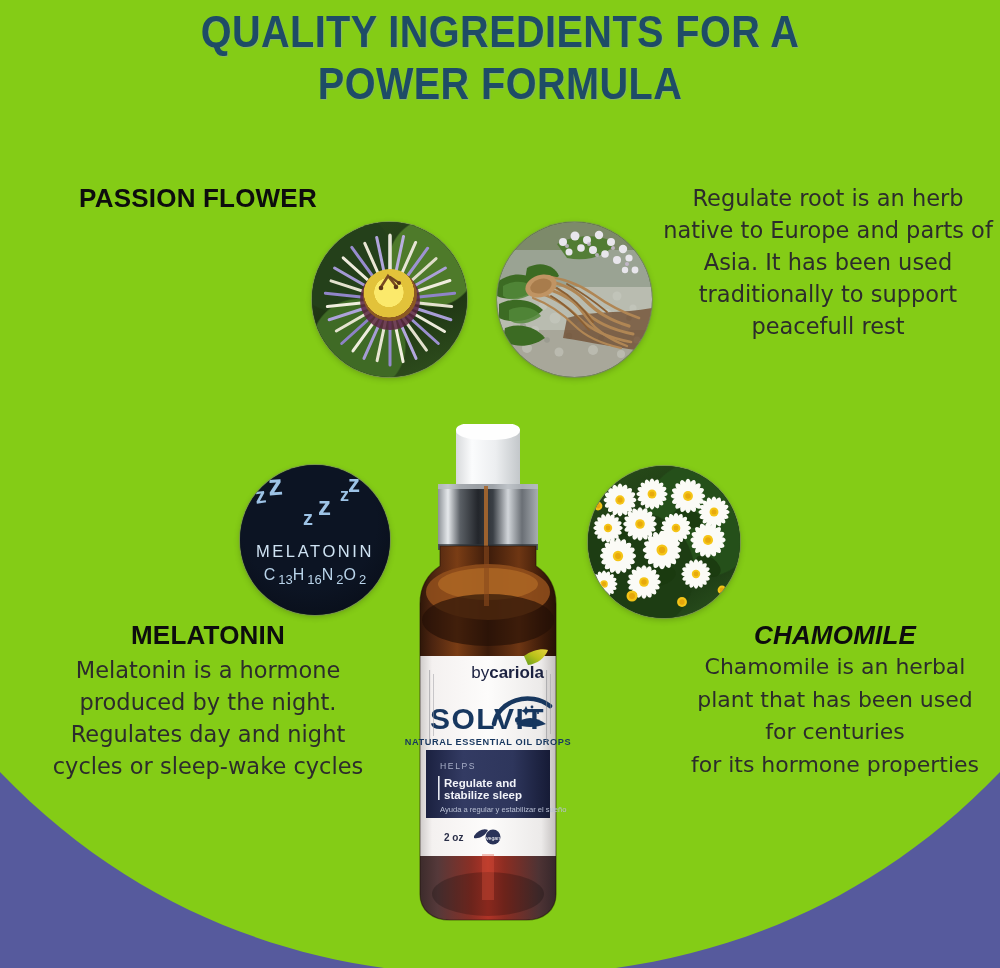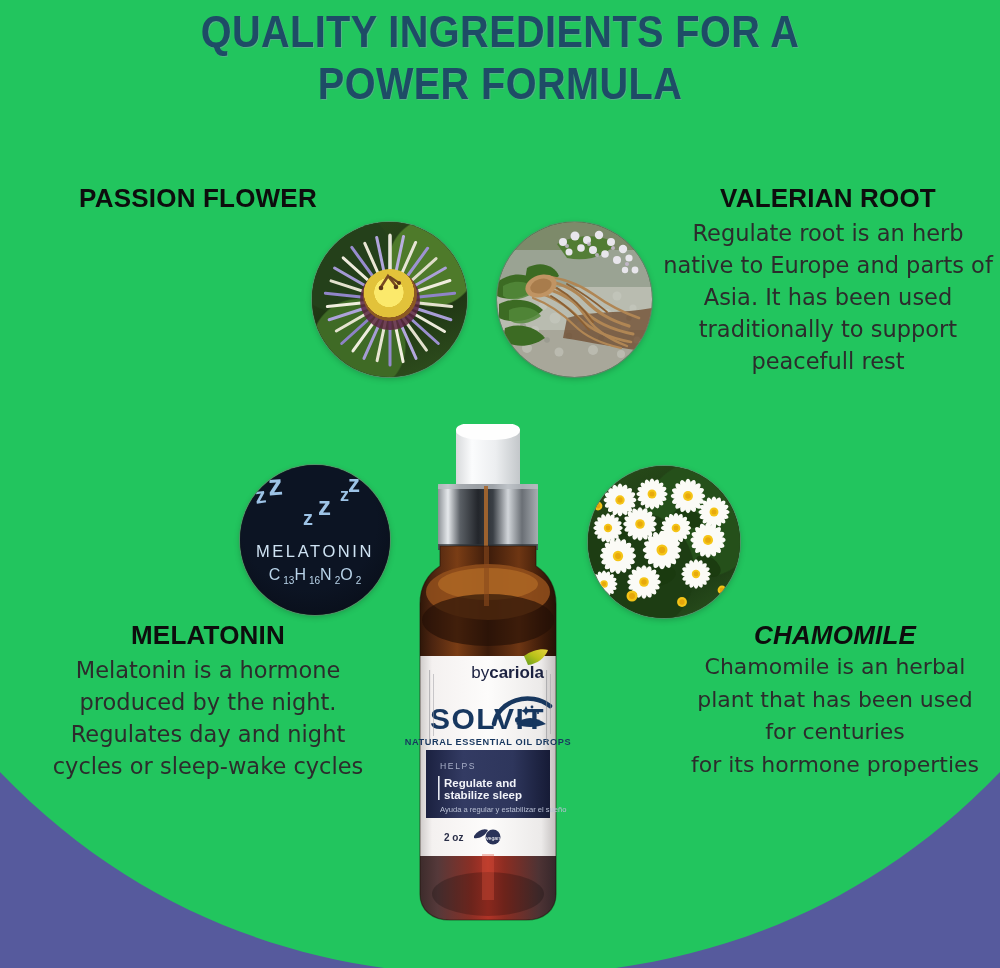--- a/index.html
+++ b/index.html
@@ -2,21 +2,21 @@
 <html><head>
 <meta charset="utf-8">
 <style>
   html,body{margin:0;padding:0;}
   body{
     width:1000px;height:968px;
     background:#ffffff;
     font-family:"Liberation Sans", sans-serif;
     overflow:hidden;position:relative;
   }
-  .stage{position:absolute;inset:0;width:1000px;height:968px;overflow:hidden;background:#22c55e;}
+  .stage{position:absolute;inset:0;width:1000px;height:968px;overflow:hidden;background:#84cc16;}
 
   
   .wave{position:absolute;left:0;bottom:0;width:1000px;height:230px;z-index:1;}
 
   
   .title{
     position:absolute;left:0;top:6px;width:1000px;
     text-align:center;z-index:5;
     color:#1e4c66;
     font-family:"Liberation Sans", sans-serif;
@@ -91,21 +91,21 @@
   .mel .z1{left:15px;top:18px;font-size:22px;transform:rotate(-8deg);}
   .mel .z2{left:28px;top:4px;font-size:29px;transform:rotate(-4deg);}
   .mel .z3{left:63px;top:42px;font-size:20px;}
   .mel .z4{left:78px;top:26px;font-size:26px;}
   .mel .z5{left:100px;top:20px;font-size:18px;}
   .mel .z6{left:108px;top:5px;font-size:24px;}
   .mel .name{position:absolute;left:0;right:0;top:77px;text-align:center;color:#cfe3f3;
      font-family:"Liberation Sans",sans-serif;font-size:16.5px;letter-spacing:2.6px;font-weight:400;}
   .mel .formula{position:absolute;left:0;right:0;top:101px;text-align:center;color:#b9d4ea;
      font-family:"Liberation Sans",sans-serif;font-size:16px;letter-spacing:3px;}
-  .mel .formula sub{font-size:10px;letter-spacing:0;}
+  .mel .formula sub{font-size:13px;letter-spacing:0;}
 
   
   .cm-bg{position:absolute;inset:0;background:
       radial-gradient(circle at 30% 70%, #1d3d13 0 40%, transparent 41%),
       radial-gradient(circle at 75% 35%, #25501a 0 38%, transparent 39%),
       linear-gradient(150deg,#2a4f1b,#16300f 60%,#2d5520);}
 
   
   .bottle{position:absolute;left:398px;top:424px;width:180px;height:500px;z-index:8;}
 
@@ -123,21 +123,20 @@
   <div class="title">
     <span>QUALITY INGREDIENTS FOR A</span>
     <span class="l2">POWER FORMULA</span>
   </div>
 
   <div class="block" id="blk-passion">
     <h3>PASSION FLOWER</h3>
   </div>
 
   <div class="block" id="blk-valerian">
-    <h3>VALERIAN ROOT</h3>
     <p>Regulate root is an herb native to Europe and parts of Asia. It has been used traditionally to support peacefull rest</p>
   </div>
 
   <div class="block" id="blk-melatonin">
     <h3>MELATONIN</h3>
     <p>Melatonin is a hormone produced by the night. Regulates day and night cycles or sleep-wake cycles</p>
   </div>
 
   <div class="block" id="blk-chamomile">
     <h3>CHAMOMILE</h3>

